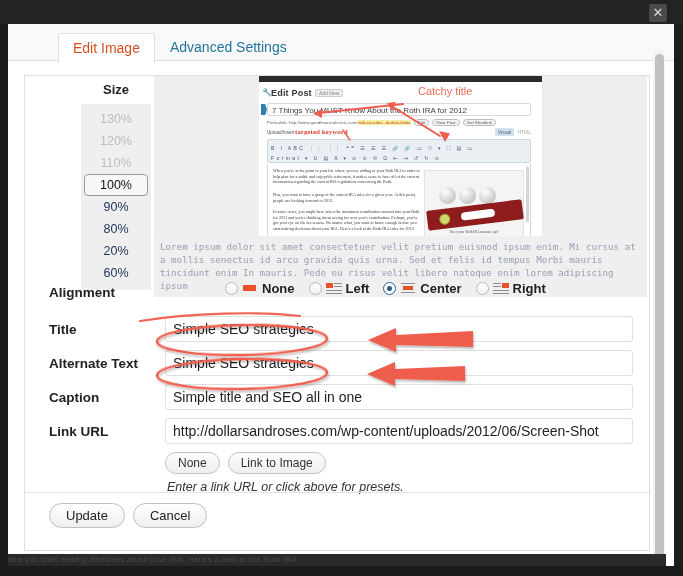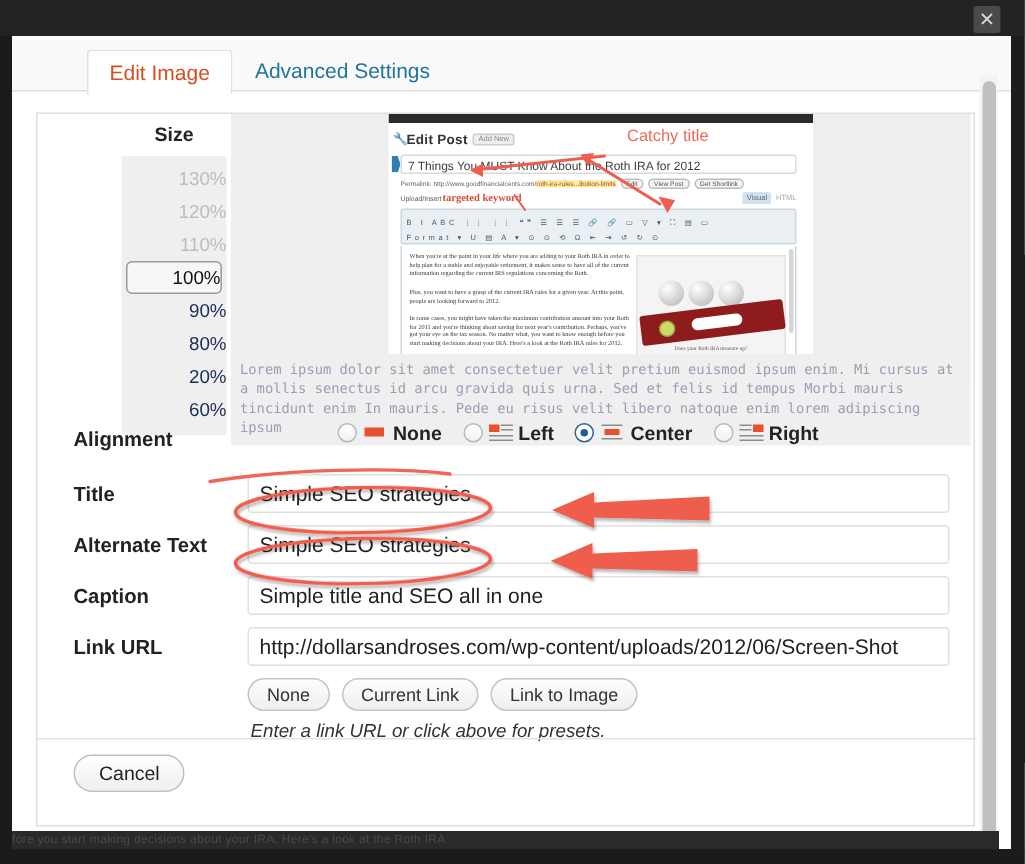--- a/index.html
+++ b/index.html
@@ -117,21 +117,20 @@
   }
   .size-title {
     font-size: 13px;
     font-weight: bold;
     color: #222;
     padding: 6px 0 7px 0;
   }
   .size-list {
     background: #efefef;
     padding: 4px 0 6px 0;
-    text-align: right;
   }
   .size-item {
     font-size: 12.5px;
     padding: 4px 0;
     color: #1c2f57;
     cursor: pointer;
     line-height: 14px;
   }
   .size-item.disabled { color: #bdbdbd; cursor: default; }
   .size-item.selected {
@@ -566,32 +565,32 @@
         </div>
 
         <div class="row">
           <div class="label">Link URL</div>
           <div class="field">http://dollarsandroses.com/wp-content/uploads/2012/06/Screen-Shot</div>
         </div>
 
         <div class="row" style="height:26px;margin-bottom:2px">
           <div class="presets">
             <div class="pbtn">None</div>
-            <div class="pbtn">Current Link</div>
             <div class="pbtn">Link to Image</div>
           </div>
         </div>
 
         <div class="row" style="height:20px">
           <div class="hint">Enter a link URL or click above for presets.</div>
         </div>
       </div>
 
       <div class="footer">
         <div class="fbtns">
+          <div class="fbtn">Update</div>
           <div class="fbtn">Cancel</div>
         </div>
       </div>
 
     </div>
 
     <div class="sb-track"></div>
     <div class="sb-thumb"></div>
 
   </div>

